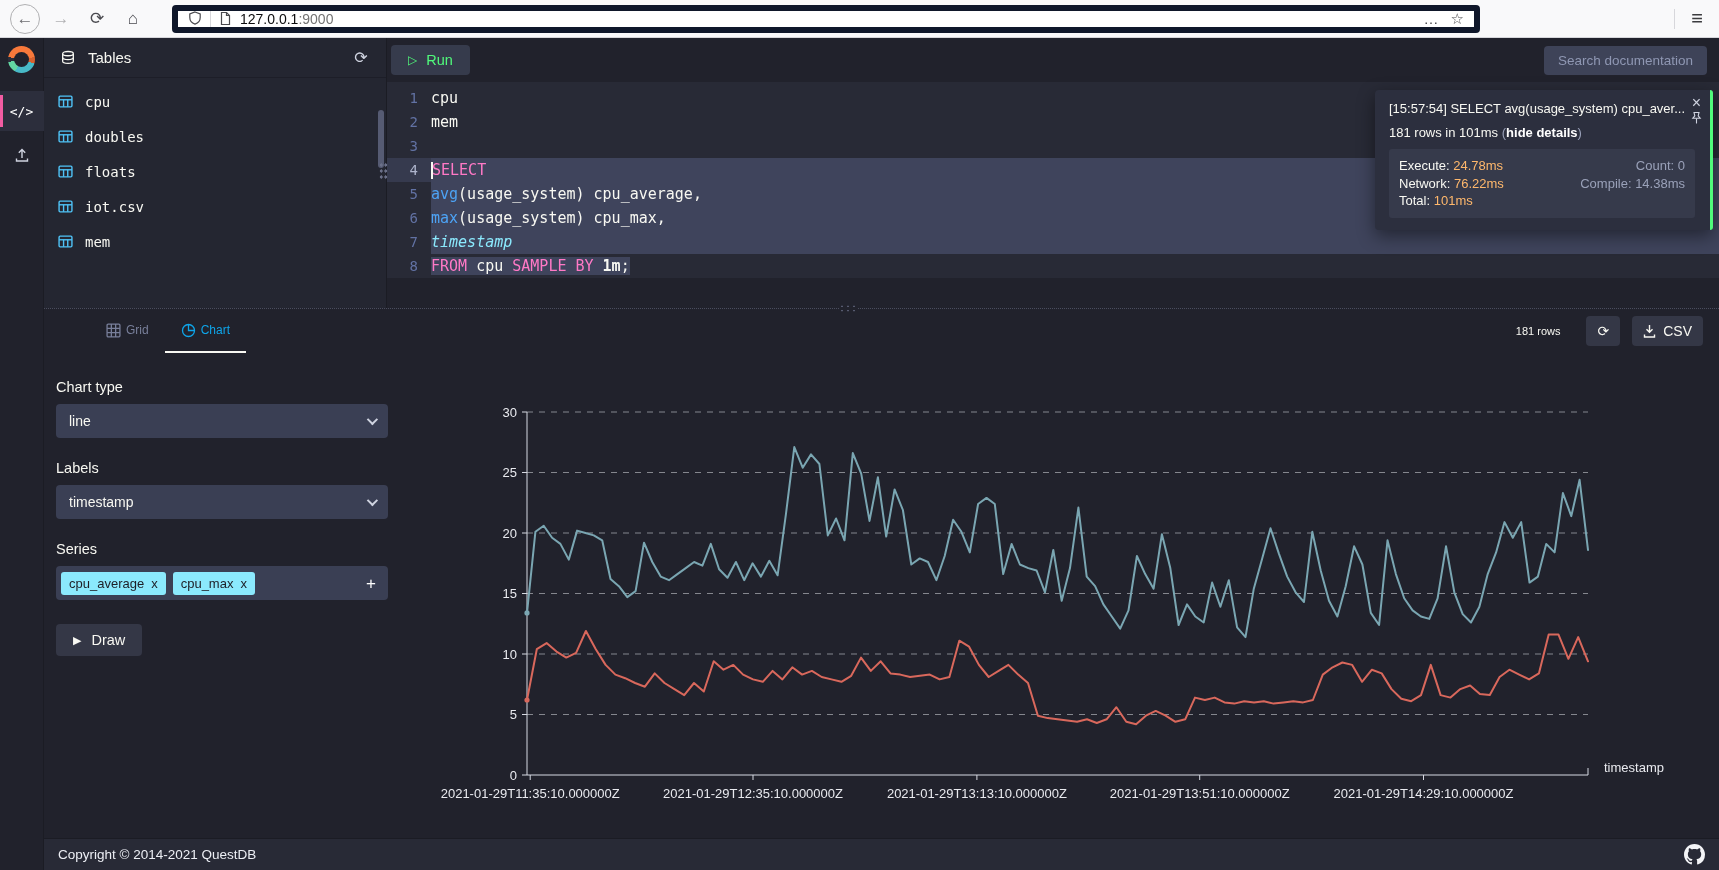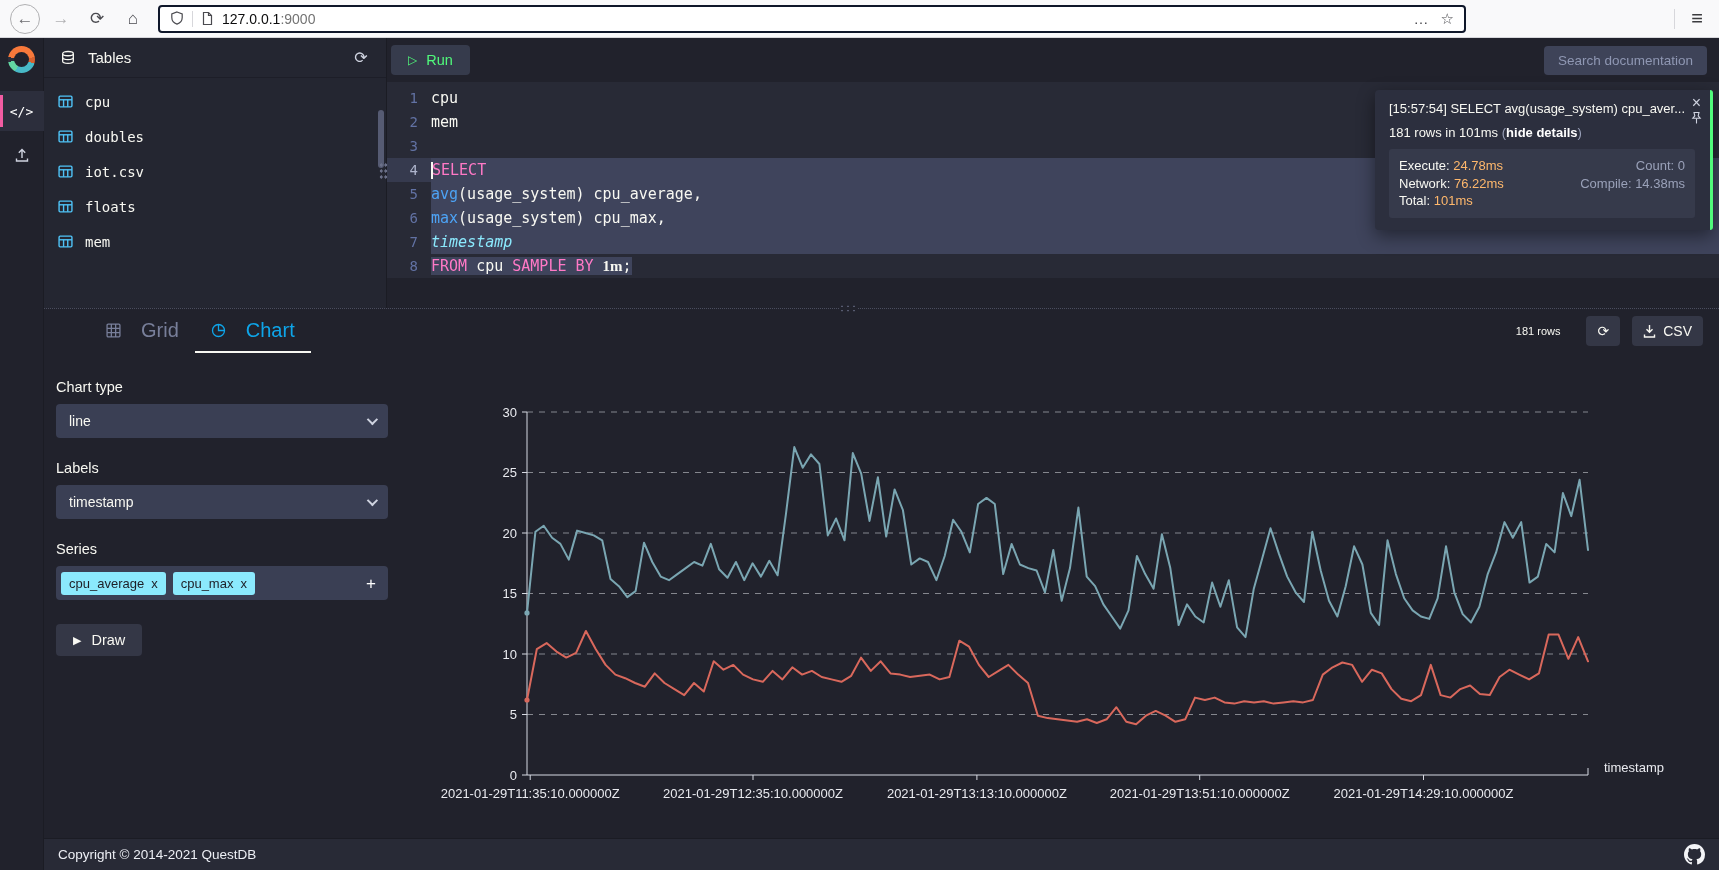--- a/index.html
+++ b/index.html
@@ -7,22 +7,22 @@
               font-family:"Liberation Sans", sans-serif; }
   svg { display:block; }
 
   
   .chrome { height:38px; background:#f9f9fa; border-bottom:1px solid #d7d7db;
             display:flex; align-items:center; padding:0 10px; gap:6px; }
   .nav-btn { width:30px; height:30px; display:flex; align-items:center; justify-content:center;
              color:#4a4a4f; font-size:17px; border-radius:4px; cursor:pointer; }
   .nav-btn.circ { border:1.5px solid #b1b1b3; border-radius:50%; color:#6e6e72; }
   .nav-btn.dim { color:#b1b1b3; }
-  .urlbar { flex:0 0 1308px; margin-left:4px; height:28px; background:#fff;
-            border:2px solid #0f172a; border-radius:4px; display:flex; align-items:center;
+  .urlbar { flex:0 0 1308px; margin-left:18px; height:28px; background:#fff;
+            border:6px solid #0f172a; border-radius:4px; display:flex; align-items:center;
             padding:0 10px; gap:8px; }
   .urlbar .sep { width:1px; height:16px; background:#d7d7db; }
   .url { font-size:14px; color:#0c0c0d; flex:1; }
   .url .port { color:#737373; }
   .url-actions { display:flex; gap:12px; color:#4a4a4f; font-size:15px; align-items:center; }
   .chrome-right { margin-left:auto; display:flex; align-items:center; gap:10px; }
   .chrome-sep { width:1px; height:20px; background:#d7d7db; }
   .hamburger { font-size:20px; color:#3b3b3e; padding:0 6px; cursor:pointer; }
 
   
@@ -66,21 +66,21 @@
   .code-line { display:flex; line-height:24px; height:24px; }
   .gutter { width:44px; text-align:right; padding-right:13px; color:#6272a4; flex:none; font-size:14px; }
   .code-line.cur .gutter { background:#363a4e; color:#aeb4cc; }
   .src { flex:1; white-space:pre; color:#f8f8f2; }
   .code-line.sel .src { background:#3f445c; }
   .seltext { background:#3f445c; }
   .tk-kw { color:#ff79c6; }
   .tk-fn { color:#4da3f5; }
   .tk-ty { color:#8be9fd; font-style:italic; }
   .tk-pl { color:#f8f8f2; }
-  .tk-num { color:#f8f8f2; font-weight:bold;font-family:Liberation Serif, serif; }
+  .tk-num { color:#f8f8f2; font-weight:bold; }
   .caret { display:inline-block; width:2px; height:17px; background:#f8f8f2; vertical-align:middle; margin-right:-1px; }
   .vgrip { position:absolute; left:-8px; top:124px; width:9px; height:18px;
            background-image:radial-gradient(#6b7089 1.2px, transparent 1.3px);
            background-size:4.5px 6px; cursor:col-resize; }
 
   
   .notification { position:absolute; top:52px; right:6px; width:338px; background:#2c2f3e;
                   border-radius:4px; box-shadow:0 6px 18px rgba(0,0,0,.45); padding:11px 18px 12px 14px;
                   font-size:13px; color:#f8f8f2; z-index:5; }
   .notification::after { content:''; position:absolute; right:0; top:0; bottom:0; width:3px;
@@ -98,21 +98,21 @@
   .stat-row { line-height:17.5px; }
   .stat-row .val { color:#ffb86c; }
   .stats-right { text-align:right; color:#9aa1b9; }
 
   
   .results { flex:1; display:flex; flex-direction:column; border-top:1px dotted #4a4d5e; position:relative; }
   .hgrip { position:absolute; top:-5px; left:795px; width:18px; height:9px;
            background-image:radial-gradient(#6b7089 1.2px, transparent 1.3px);
            background-size:6px 4.5px; cursor:row-resize; background-color:#21222c; }
   .results-bar { height:44px; display:flex; align-items:center; padding:0 16px 0 46px; }
-  .tab { height:44px; display:flex; align-items:center; gap:20px; padding:0 16px; font-size:20px;
+  .tab { height:44px; display:flex; align-items:center; gap:5px; padding:0 16px; font-size:12px;
          color:#787f9a; cursor:pointer; border-bottom:2px solid transparent; }
   .tab.active { color:#0ea5e9; border-bottom-color:#f8f8f2; }
   .results-bar .spacer { flex:1; }
   .rowcount { color:#f8f8f2; font-size:11px; margin-right:14px; }
   .bar-btn { background:#343746; border:none; border-radius:4px; color:#f8f8f2; height:30px;
              display:flex; align-items:center; gap:7px; padding:0 11px; font-size:14px;
              cursor:pointer; margin-left:12px; font-family:inherit; }
 
   .results-body { flex:1; display:flex; }
   .controls { width:360px; padding:26px 16px 0 12px; flex:none; }
@@ -218,30 +218,30 @@
               </svg>
               <span>doubles</span>
             </div>
             <div class="table-item">
               <svg width="15" height="15" viewBox="0 0 14 14">
                 <rect x="1" y="2" width="12" height="10" rx="1" fill="none" stroke="#4fc3f7" stroke-width="1.3"></rect>
                 <line x1="1" y1="5.4" x2="13" y2="5.4" stroke="#4fc3f7" stroke-width="1.3"></line>
                 <line x1="5.2" y1="5.4" x2="5.2" y2="12" stroke="#4fc3f7" stroke-width="1.3"></line>
                 <line x1="9.1" y1="5.4" x2="9.1" y2="12" stroke="#4fc3f7" stroke-width="1.3"></line>
               </svg>
-              <span>iot.csv</span>
+              <span>floats</span>
             </div>
             <div class="table-item">
               <svg width="15" height="15" viewBox="0 0 14 14">
                 <rect x="1" y="2" width="12" height="10" rx="1" fill="none" stroke="#4fc3f7" stroke-width="1.3"></rect>
                 <line x1="1" y1="5.4" x2="13" y2="5.4" stroke="#4fc3f7" stroke-width="1.3"></line>
                 <line x1="5.2" y1="5.4" x2="5.2" y2="12" stroke="#4fc3f7" stroke-width="1.3"></line>
                 <line x1="9.1" y1="5.4" x2="9.1" y2="12" stroke="#4fc3f7" stroke-width="1.3"></line>
               </svg>
-              <span>floats</span>
+              <span>iot.csv</span>
             </div>
             <div class="table-item">
               <svg width="15" height="15" viewBox="0 0 14 14">
                 <rect x="1" y="2" width="12" height="10" rx="1" fill="none" stroke="#4fc3f7" stroke-width="1.3"></rect>
                 <line x1="1" y1="5.4" x2="13" y2="5.4" stroke="#4fc3f7" stroke-width="1.3"></line>
                 <line x1="5.2" y1="5.4" x2="5.2" y2="12" stroke="#4fc3f7" stroke-width="1.3"></line>
                 <line x1="9.1" y1="5.4" x2="9.1" y2="12" stroke="#4fc3f7" stroke-width="1.3"></line>
               </svg>
               <span>mem</span>
             </div>

